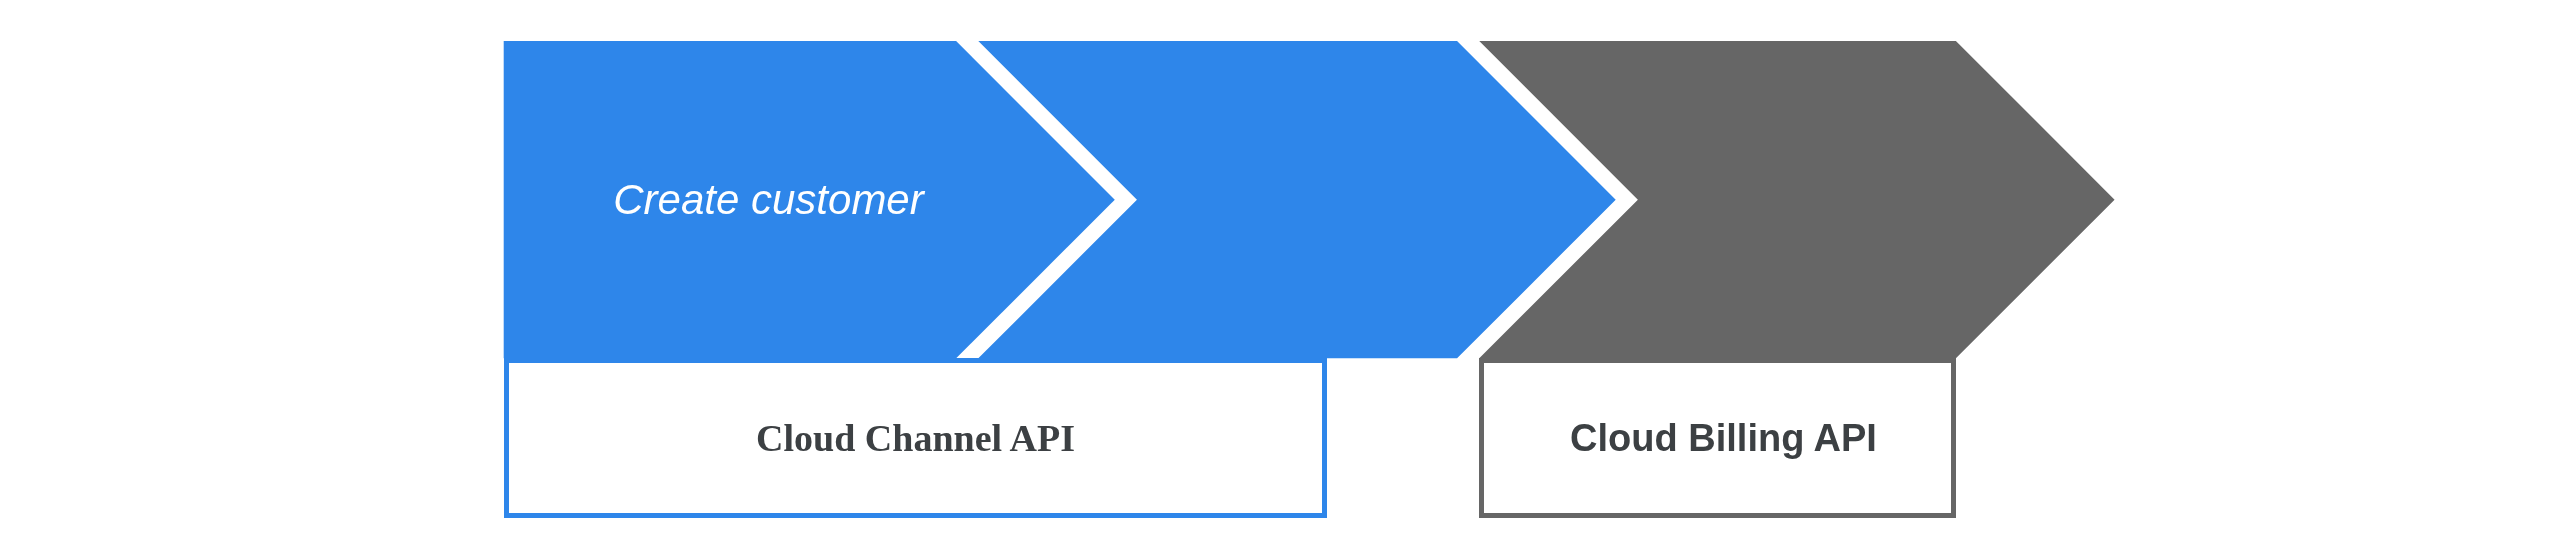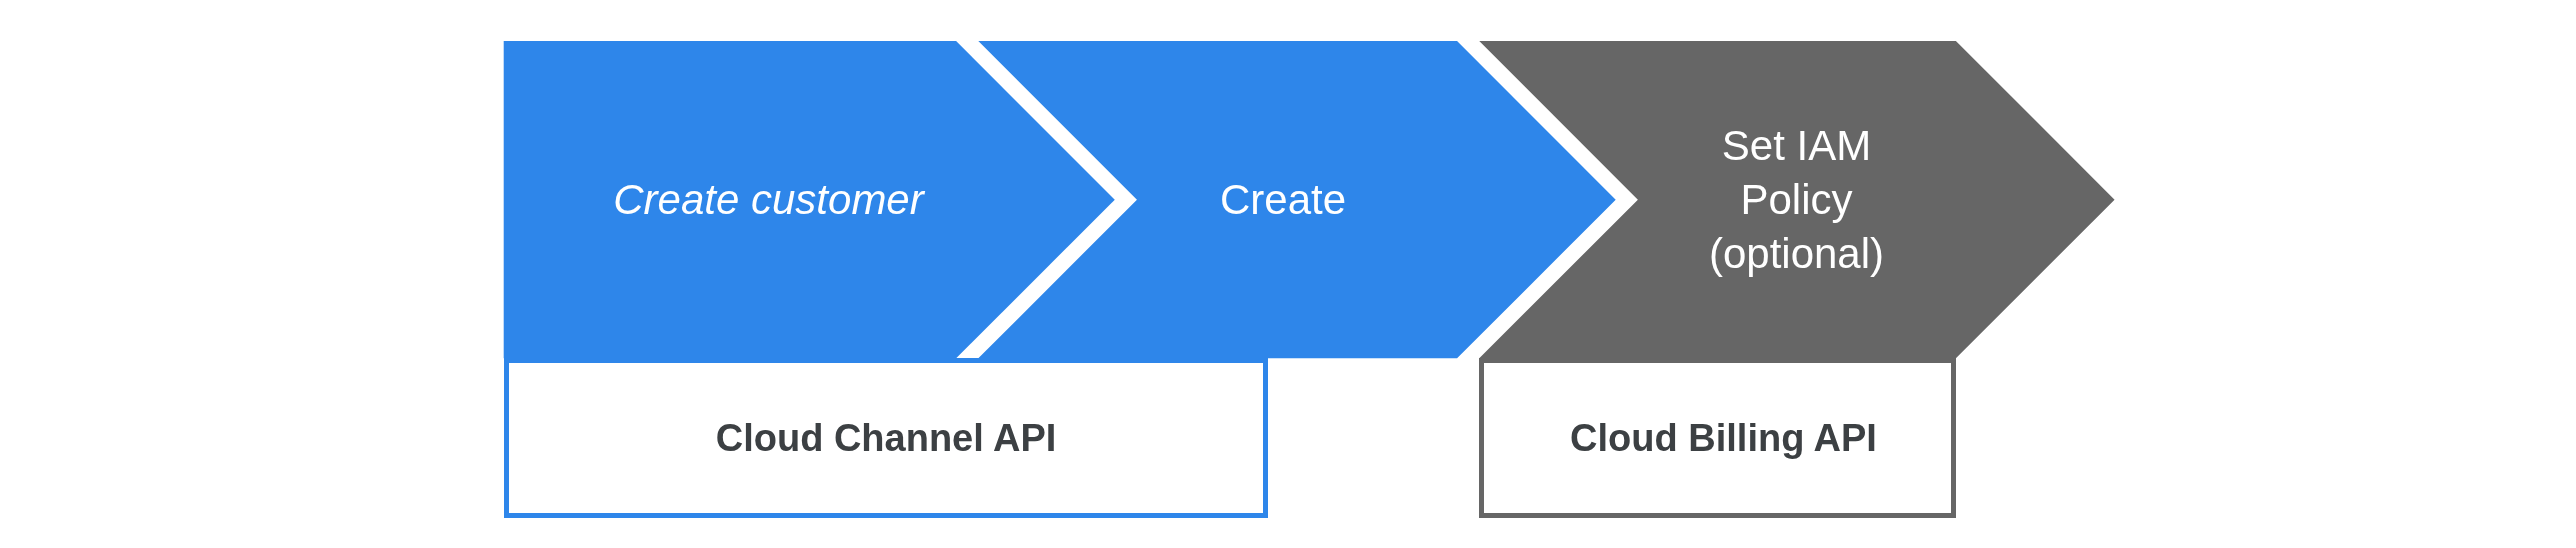--- a/index.html
+++ b/index.html
@@ -53,22 +53,23 @@
     display: flex;
     align-items: center;
     justify-content: center;
     text-align: center;
     font-size: 38px;
     font-weight: bold;
     color: var(--box_text, #3c4043);
   }
   .api-box--channel {
     left: 504px;
-    width: 764px;
+    width: 823px;
     border-color: var(--blue, #2e86ea);
+    font-family: Liberation Serif, serif;
   }
   .api-box--billing {
     left: 1479px;
     width: 477px;
     border-color: var(--gray, #666666);
     padding-left: 12px;
   }
 </style>
 </head>
 <body>
@@ -79,28 +80,22 @@
     <polygon points="727,59 1380,59 1609,288 1380,517 727,517" fill="#2E86EA"></polygon>
     <polygon points="1412,59 2103,59 2332,288 2103,517 1412,517 1641,288" fill="#2E86EA"></polygon>
     <polygon points="2135,59 2823,59 3052,288 2823,517 2135,517 2364,288" fill="#666666"></polygon>
   </svg>
 
   <div class="arrow-label arrow-label--1">
     <span>Create customer</span>
   </div>
 
   <div class="arrow-label arrow-label--2">
-    <span>Create</span>
   </div>
 
-  <div class="arrow-label arrow-label--3">
-    <span>Set IAM</span>
-    <span>Policy</span>
-    <span>(optional)</span>
-  </div>
 
   <div class="api-box api-box--channel">
     <span>Cloud Channel API</span>
   </div>
 
   <div class="api-box api-box--billing">
     <span>Cloud Billing API</span>
   </div>
 
 </div>

